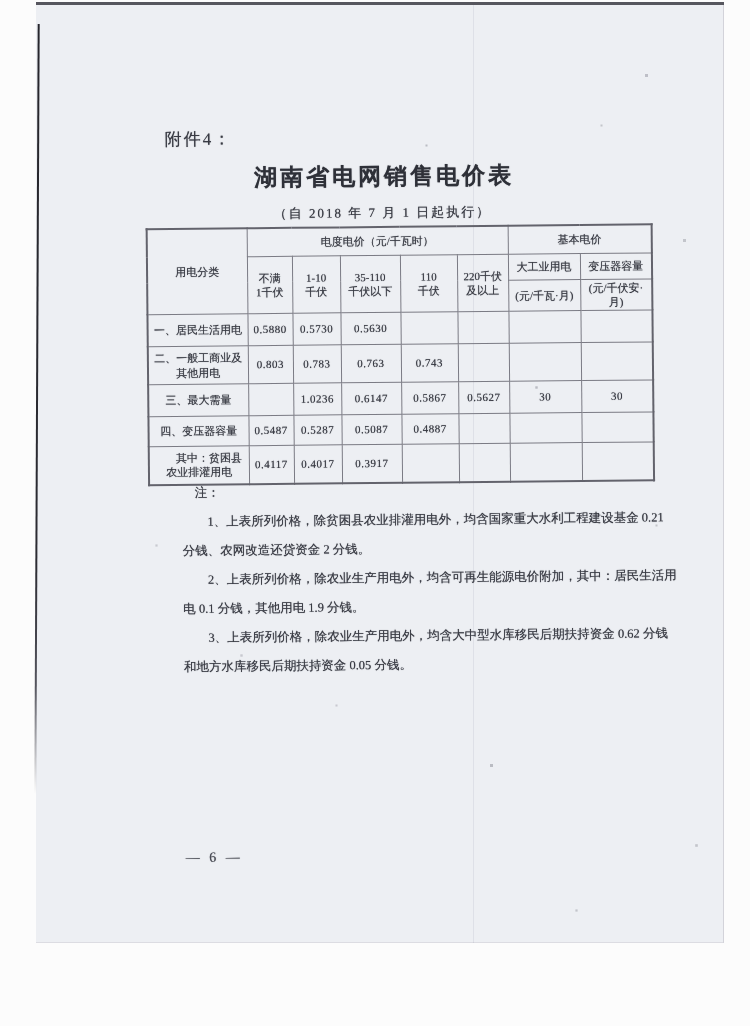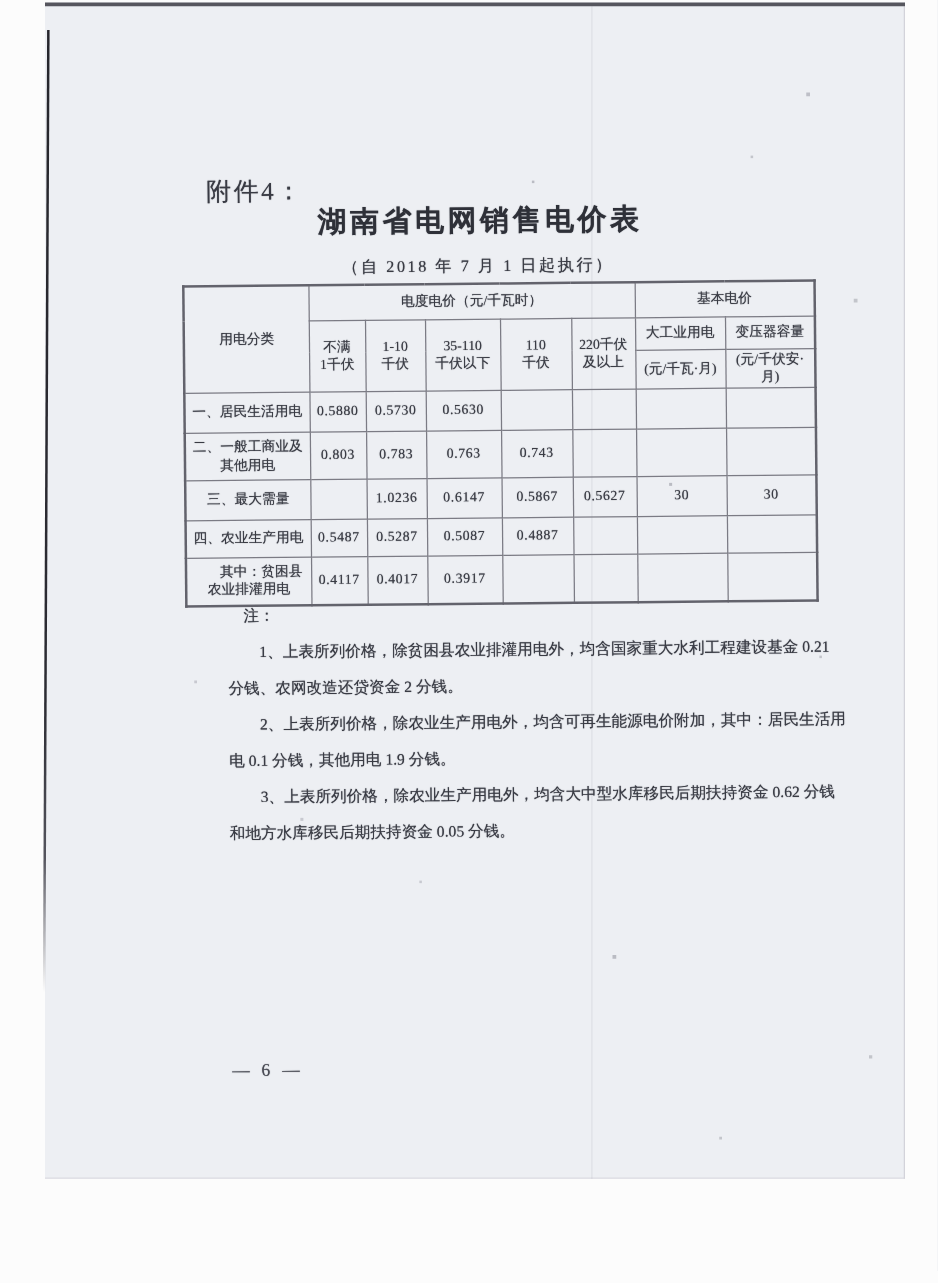--- a/index.html
+++ b/index.html
@@ -31,21 +31,21 @@
       565px 120px 0 0.5px rgba(70,70,85,.25), 205px 650px 0 0.7px rgba(70,70,85,.22),
       620px 520px 0 0.5px rgba(70,70,85,.25), 120px 540px 0 0.6px rgba(70,70,85,.22),
       660px 840px 0 0.8px rgba(70,70,85,.25), 540px 905px 0 0.6px rgba(70,70,85,.25);
   }
   .content{
     position:absolute;left:0;top:0;width:688px;height:938px;
     transform:rotate(-0.55deg);
     color:#393b44;
     text-shadow:0 0 0.8px rgba(55,57,66,0.75);
   }
-  .attachment{position:absolute;left:132px;top:133px;font-size:20px;letter-spacing:2px;}
+  .attachment{position:absolute;left:132px;top:121px;font-size:17px;letter-spacing:2px;}
   .doc-title{position:absolute;left:0;top:156px;width:100%;text-align:center;
     font-size:23px;font-weight:700;letter-spacing:3px;text-indent:14px;color:#2e3038;}
   .doc-subtitle{position:absolute;left:0;top:199px;width:100%;text-align:center;
     font-size:13px;letter-spacing:2px;text-indent:10px;}
   .price-table-wrap{position:absolute;left:112px;top:221px;}
   table.price{border-collapse:collapse;table-layout:fixed;width:506px;font-size:11px;}
   table.price th,table.price td{
     border:1px solid #7b7b84;padding:1px 2px;font-weight:normal;
     text-align:center;vertical-align:middle;white-space:pre-line;line-height:1.3;
   }
@@ -132,21 +132,21 @@
           <td class="rowlabel">三、最大需量</td>
           <td class="num"></td>
           <td class="num">1.0236</td>
           <td class="num">0.6147</td>
           <td class="num">0.5867</td>
           <td class="num">0.5627</td>
           <td class="num">30</td>
           <td class="num">30</td>
         </tr>
         <tr style="height:30px">
-          <td class="rowlabel">四、农业生产用电</td>
+          <td class="rowlabel">四、变压器容量</td>
           <td class="num">0.5487</td>
           <td class="num">0.5287</td>
           <td class="num">0.5087</td>
           <td class="num">0.4887</td>
           <td class="num"></td>
           <td class="num"></td>
           <td class="num"></td>
         </tr>
         <tr style="height:38px">
           <td class="rowlabel indent-label">其中：贫困县

